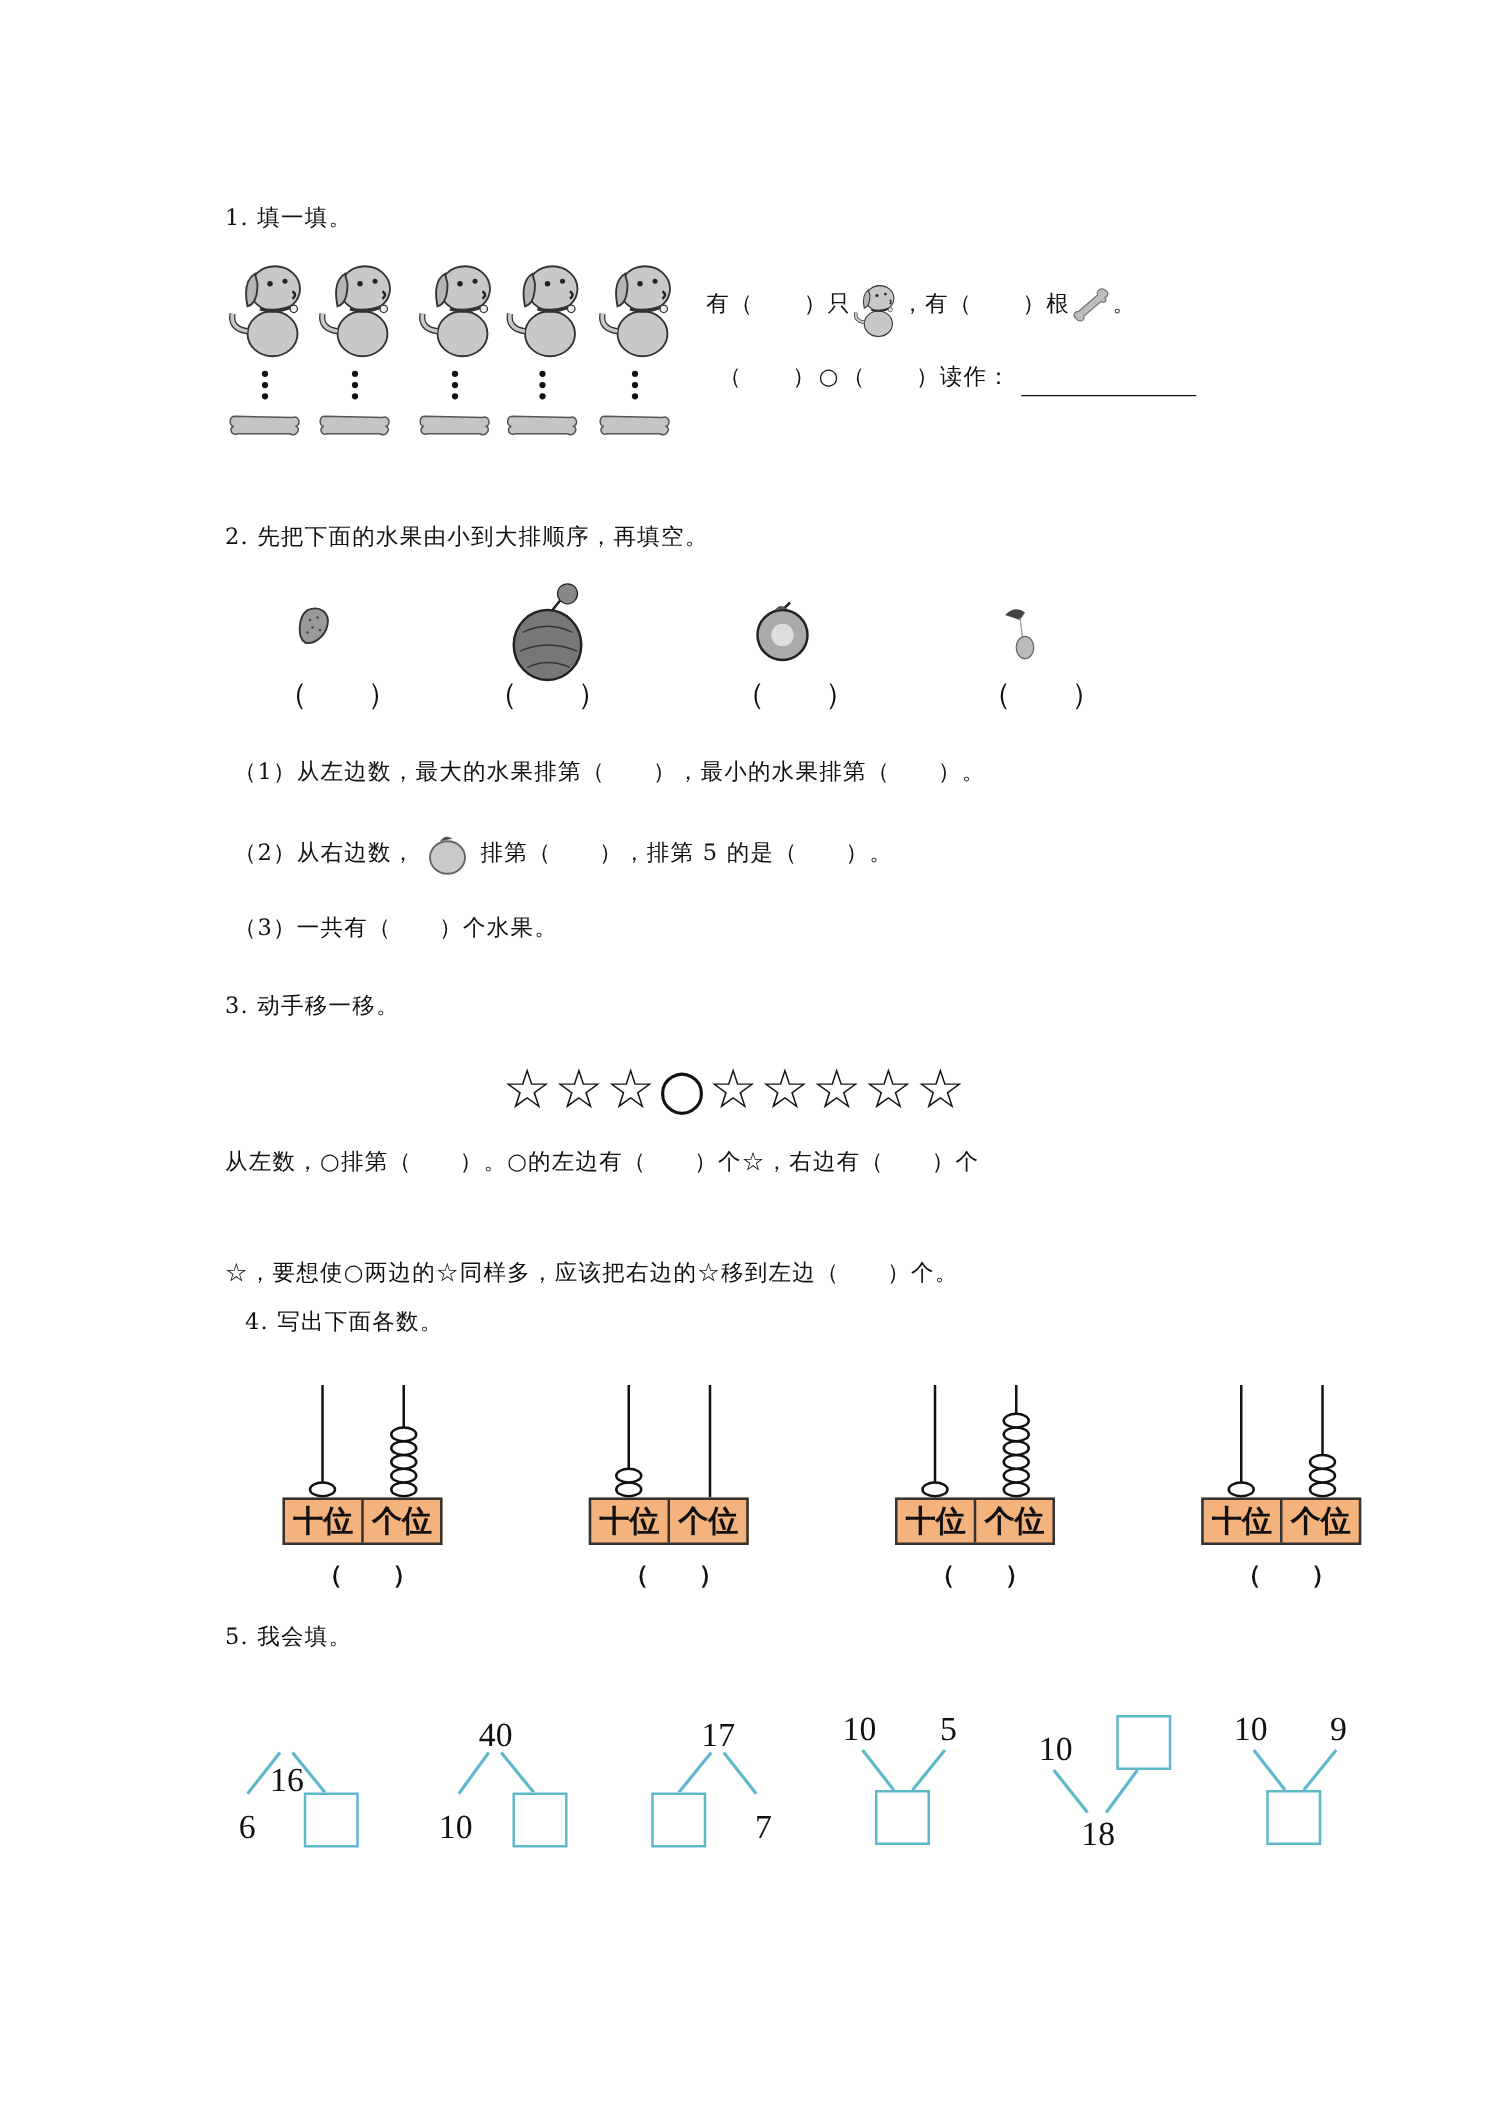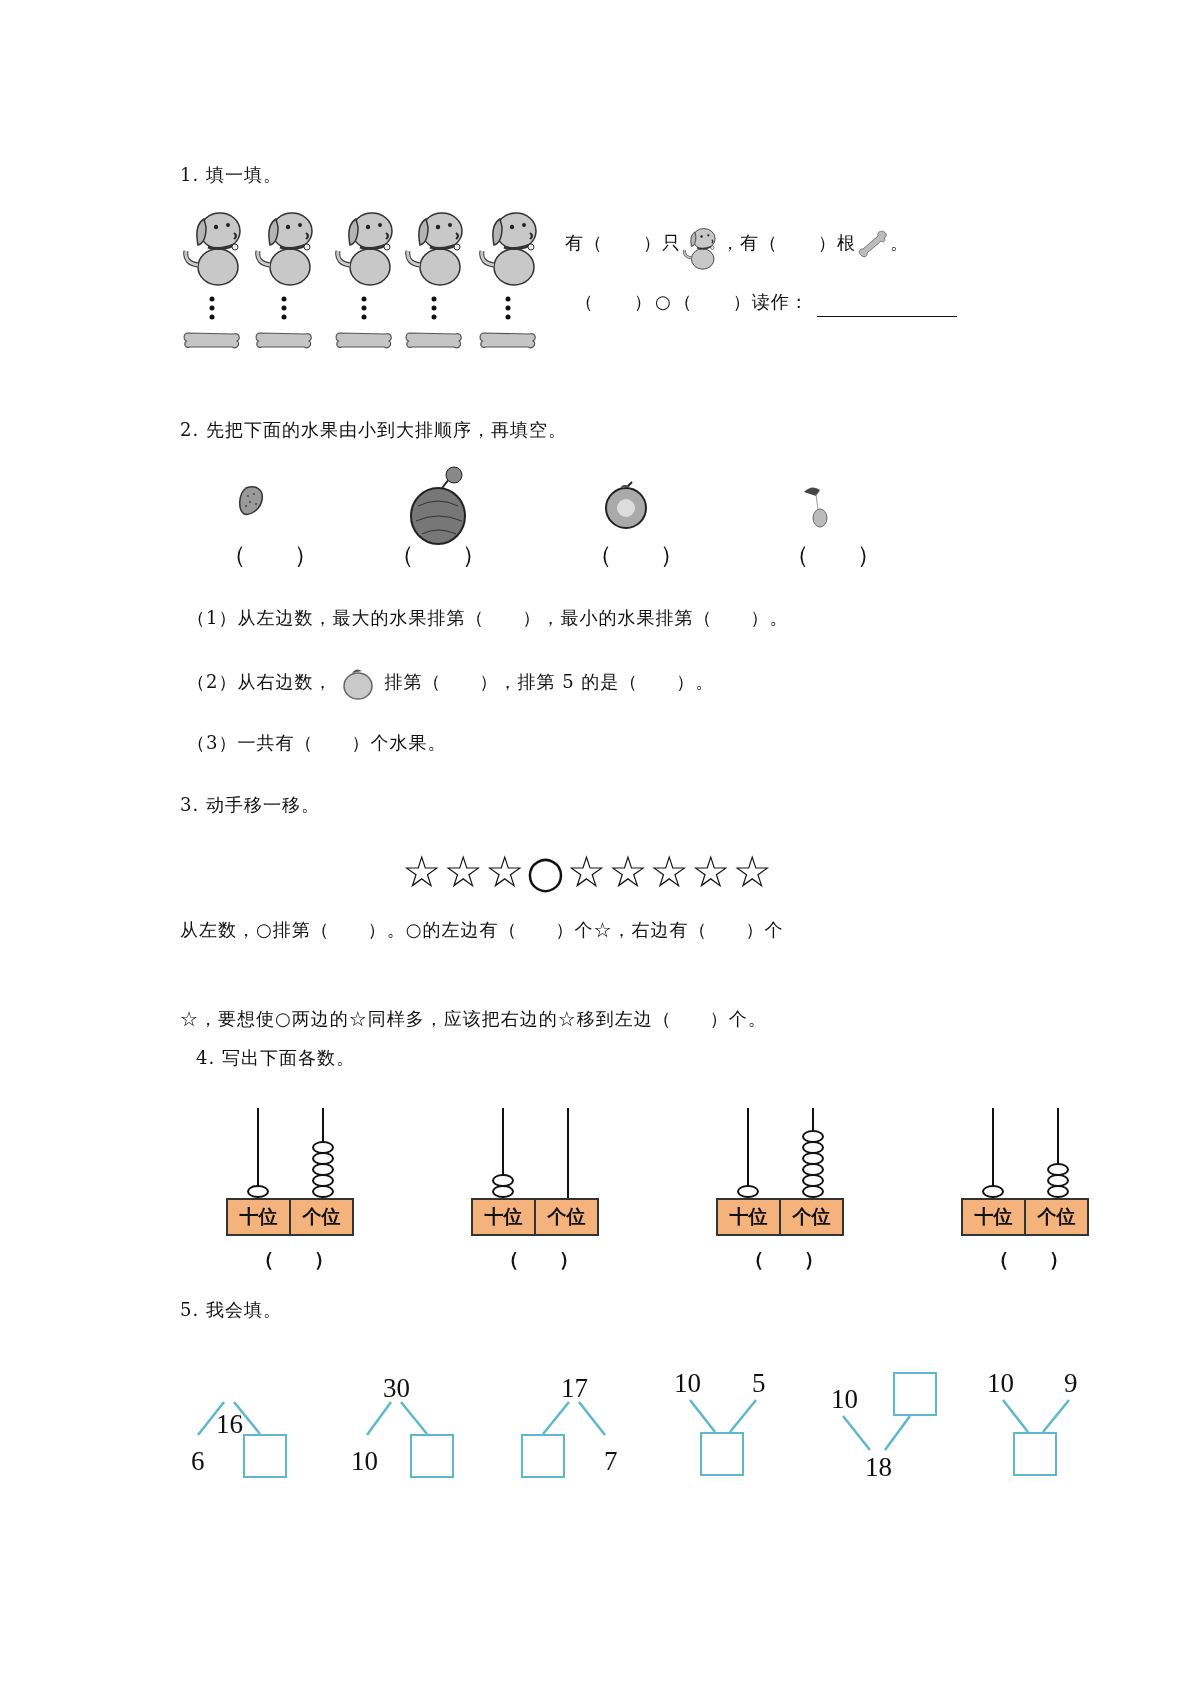--- a/index.html
+++ b/index.html
@@ -8,21 +8,21 @@
   .abs { position:absolute; }
   .t { font-size:18px; line-height:30px; white-space:nowrap; letter-spacing:1px; }
   .gap { display:inline-block; width:40px; }
   .underline { display:inline-block; width:140px; border-bottom:1.5px solid #111; height:22px; vertical-align:bottom; margin-left:8px; }
   .dog svg, .bone svg { display:block; }
   .fruit-paren { font-size:24px; letter-spacing:0; }
   .stars { font-size:44px; letter-spacing:2px; line-height:50px; }
   .abacus { width:150px; height:170px; }
   .abacus .rod { position:absolute; width:2px; background:#111; top:0; height:90px; }
   .abacus .base { position:absolute; top:90px; left:0; width:128px; height:38px; display:flex; border:2px solid #333; box-sizing:border-box; background:#f4b27c; }
-  .abacus .cell { flex:1; display:flex; align-items:center; justify-content:center; font-family:"DejaVu Sans","Liberation Sans",sans-serif; font-weight:bold; font-size:19px; color:#111; }
+  .abacus .cell { flex:1; display:flex; align-items:center; justify-content:center; font-family:"DejaVu Sans","Liberation Sans",sans-serif; font-weight:bold; font-size:24px; color:#111; }
   .abacus .cell + .cell { border-left:2px solid #333; }
   .abacus .bead { position:absolute; width:22px; height:13px; border:2px solid #111; border-radius:50%; background:#fff; box-sizing:border-box; }
   .abacus .ans { position:absolute; top:138px; left:28px; font-family:"DejaVu Sans",sans-serif; font-weight:bold; font-size:20px; letter-spacing:0; }
   .tree-num { position:absolute; font-family:"Liberation Serif","DejaVu Serif",serif; font-size:27px; color:#111; }
   .tree-box { position:absolute; width:44px; height:44px; border:2.5px solid #5fb7cc; box-sizing:border-box; background:#fff; }
 </style>
 </head>
 <body>
 
 <div class="abs t" style="left:180px; top:160px;">1. 填一填。</div>
@@ -314,21 +314,21 @@
 
     <line x1="1003" y1="1400" x2="1028" y2="1432"></line>
     <line x1="1069" y1="1400" x2="1043" y2="1432"></line>
   </g>
 </svg>
 
 <div class="tree-num" style="left:216px; top:1373px;margin-top:36px;">16</div>
 <div class="tree-num" style="left:191px; top:1446px;">6</div>
 <div class="tree-box" style="left:243px; top:1434px;"></div>
 
-<div class="tree-num" style="left:383px; top:1373px;">30</div>
+<div class="tree-num" style="left:383px; top:1373px;">40</div>
 <div class="tree-num" style="left:351px; top:1446px;">10</div>
 <div class="tree-box" style="left:410px; top:1434px;"></div>
 
 <div class="tree-num" style="left:561px; top:1373px;">17</div>
 <div class="tree-box" style="left:521px; top:1434px;"></div>
 <div class="tree-num" style="left:604px; top:1446px;">7</div>
 
 <div class="tree-num" style="left:674px; top:1368px;">10</div>
 <div class="tree-num" style="left:752px; top:1368px;">5</div>
 <div class="tree-box" style="left:700px; top:1432px;"></div>

